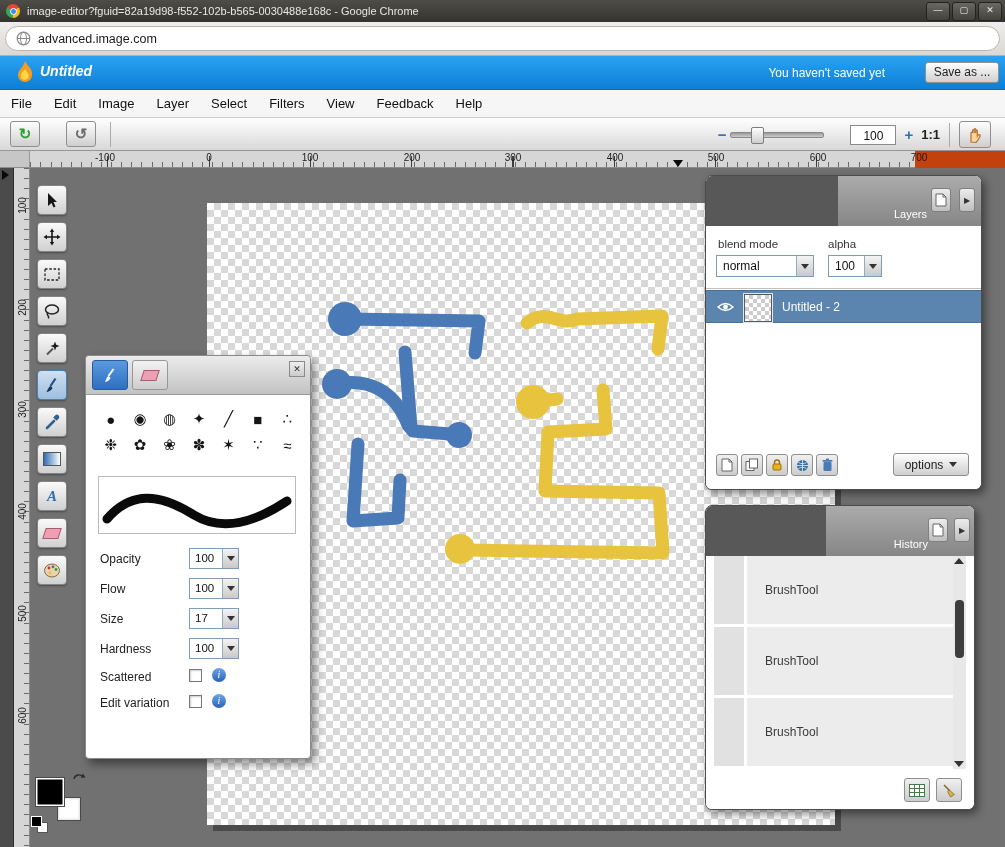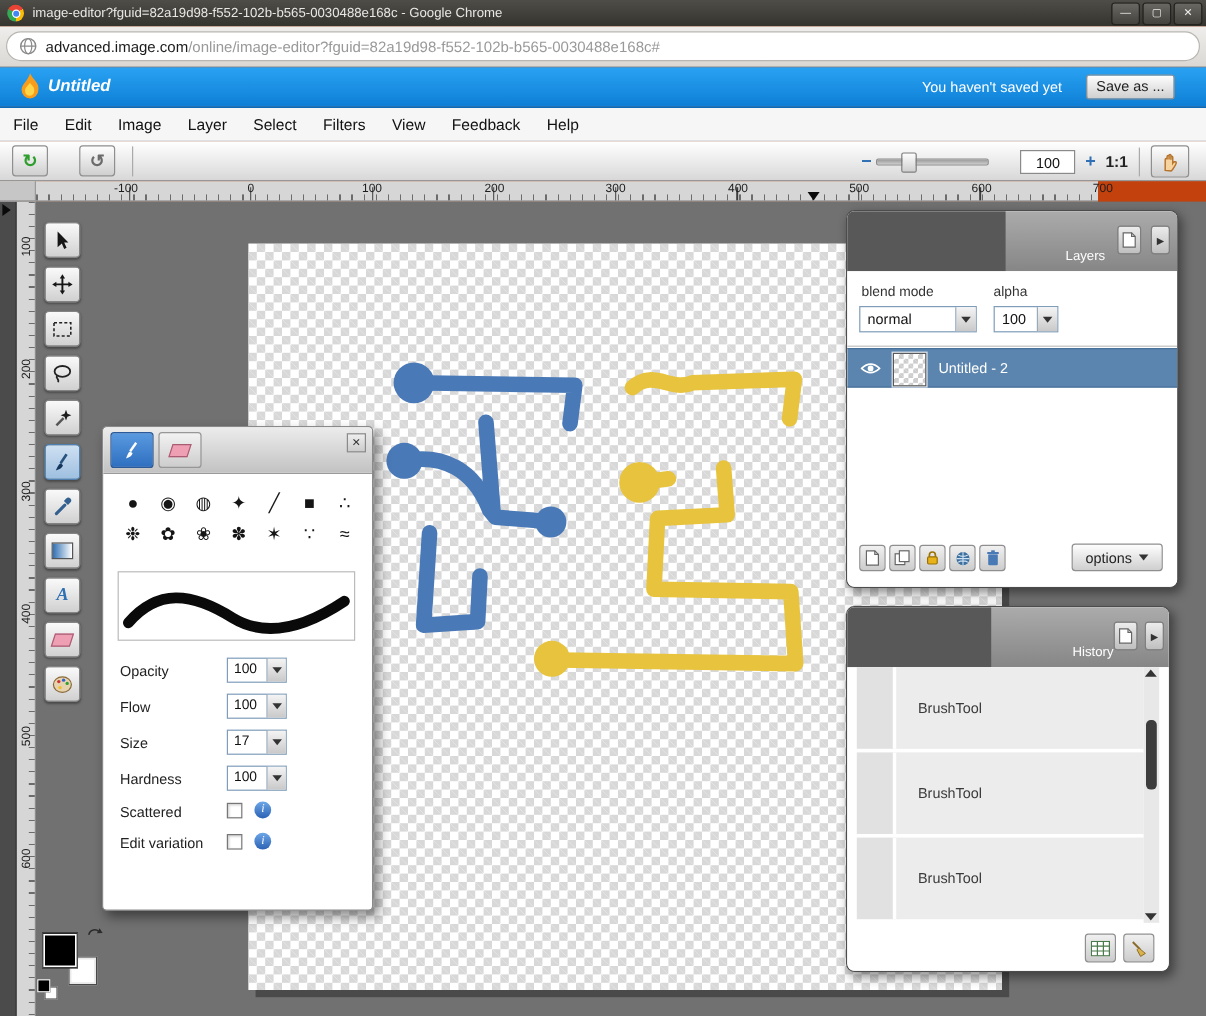--- a/index.html
+++ b/index.html
@@ -25,21 +25,21 @@
   .omnibox .host{color:#1b1b1b;}
   .omnibox .path{color:#999;}
 
   
   .appheader{position:absolute;left:0;top:56px;width:100%;height:34px;
              background:linear-gradient(#2aa2f2,#0d7fd6);border-bottom:1px solid #0a6cb9;box-sizing:border-box;}
   .doc-title{position:absolute;left:40px;top:7px;color:#fff;font-size:14px;font-style:italic;font-weight:bold;}
   .save-status{position:absolute;right:120px;top:10px;color:#fff;font-size:12px;}
   .btn{background:linear-gradient(#fefefe,#cfcfcf);border:1px solid #8f8f8f;border-radius:3px;
        font-size:12px;color:#222;box-sizing:border-box;text-align:center;}
-  .save-btn{position:absolute;right:26px;top:6px;width:74px;height:21px;line-height:19px;}
+  .save-btn{position:absolute;right:6px;top:6px;width:74px;height:21px;line-height:19px;}
 
   
   .menubar{position:absolute;left:0;top:90px;width:100%;height:28px;background:#f6f6f6;
            border-bottom:1px solid #cfcfcf;box-sizing:border-box;display:flex;align-items:center;}
   .menu-item{padding:0 11px;font-size:13px;color:#111;line-height:28px;}
 
   .toolbar{position:absolute;left:0;top:118px;width:100%;height:33px;
            background:linear-gradient(#fff,#d8d8d8);border-bottom:1px solid #979797;box-sizing:border-box;}
   .tb-btn{position:absolute;top:3px;width:30px;height:26px;display:flex;align-items:center;justify-content:center;}
   .tb-right{position:absolute;right:0;top:0;height:33px;display:flex;align-items:center;}
@@ -190,21 +190,20 @@
   </div>
 
   <div class="addressbar">
     <div class="omnibox">
       <svg width="15" height="15" viewBox="0 0 15 15" style="margin-right:7px">
         <circle cx="7.5" cy="7.5" r="6.3" fill="none" stroke="#8a8a8a" stroke-width="1.2"></circle>
         <ellipse cx="7.5" cy="7.5" rx="3" ry="6.3" fill="none" stroke="#8a8a8a" stroke-width="1"></ellipse>
         <line x1="1.2" y1="7.5" x2="13.8" y2="7.5" stroke="#8a8a8a" stroke-width="1"></line>
       </svg>
       <span class="host">advanced.image.com</span>
-        <span class="path">/online/image-editor?fguid=82a19d98-f552-102b-b565-0030488e168c#</span>
     </div>
   </div>
 
   <div class="appheader">
     <svg width="22" height="26" viewBox="0 0 22 26" style="position:absolute;left:14px;top:4px">
       <path d="M11,1 C14,7 19,9 18,15 a7,7 0 0 1 -14,0 C4,10 9,8 11,1 Z" fill="#f89c1c"></path>
       <path d="M11,9 C12.5,11.5 15,12.5 14.5,16 a3.8,3.8 0 0 1 -7.6,0 C6.6,12.8 9.5,11.5 11,9 Z" fill="#ffd54a"></path>
     </svg>
     <span class="doc-title">Untitled</span>
     <span class="save-status">You haven't saved yet</span>
@@ -456,21 +455,21 @@
       <span class="info-dot" style="top:312px">i</span>
 
       <span class="fld-label" style="top:340px">Edit variation</span>
       <span class="checkbox" style="top:339px"></span>
       <span class="info-dot" style="top:338px">i</span>
     </div>
 
     <div class="panel" style="left:705px;top:7px;width:277px;height:315px">
       <div class="panel-header">
         <div class="panel-tab" style="width:132px"></div>
-        <span class="panel-title" style="right:60px">Layers</span>
+        <span class="panel-title" style="right:54px">Layers</span>
         <span class="panel-btn" style="right:30px">
           <svg width="12" height="14">
             <path d="M1,1 h7 l3,3 v9 h-10 Z" fill="#fff" stroke="#666"></path>
             <path d="M8,1 v3 h3" fill="none" stroke="#666"></path>
           </svg>
         </span>
         <span class="panel-btn" style="right:6px;width:16px">
           <span class="panel-arrow">▶</span>
         </span>
       </div>

